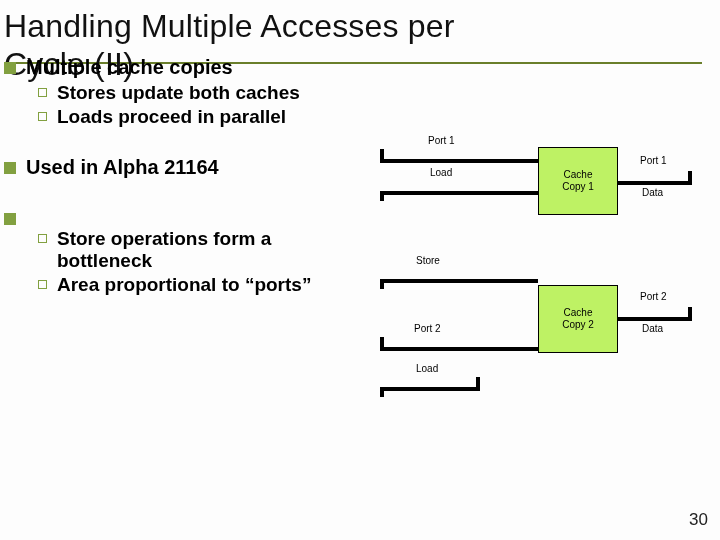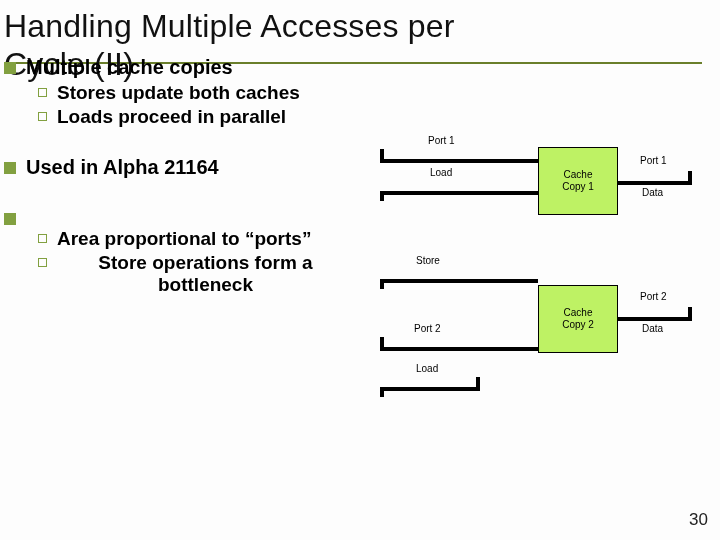--- a/index.html
+++ b/index.html
@@ -49,21 +49,21 @@
   }
   .bullet2 {
     display: inline-block;
     width: 9px; height: 9px;
     border: 1.5px solid #82a040;
     margin-right: 10px;
     margin-top: 6px;
     flex-shrink: 0;
   }
   .lvl1-text { font-size: 20px; }
-  .lvl2-text { font-size: 19px; text-align: center; }
+  .lvl2-text { font-size: 19px; }
   .lvl2 { padding-left: 34px; margin-top: 3px; }
   .lvl2 > li { margin-bottom: 2px; }
 
   .left-col { width: 350px; }
 
   
   .diagram {
     position: absolute;
     left: 380px;
     top: 135px;
@@ -146,27 +146,27 @@
       </li>
 
       <li style="margin-top:28px;">
         <div class="row">
           <span class="bullet1"></span>
         </div>
         <ul class="lvl2 left-col">
           <li>
             <div class="row">
               <span class="bullet2"></span>
+              <span class="lvl2-text">Store operations form a bottleneck</span>
+            </div>
+          </li>
+          <li>
+            <div class="row">
+              <span class="bullet2"></span>
               <span class="lvl2-text">Area proportional to “ports”</span>
-            </div>
-          </li>
-          <li>
-            <div class="row">
-              <span class="bullet2"></span>
-              <span class="lvl2-text">Store operations form a bottleneck</span>
             </div>
           </li>
         </ul>
       </li>
 
     </ul>
   </div>
 
   <div class="diagram">
 

